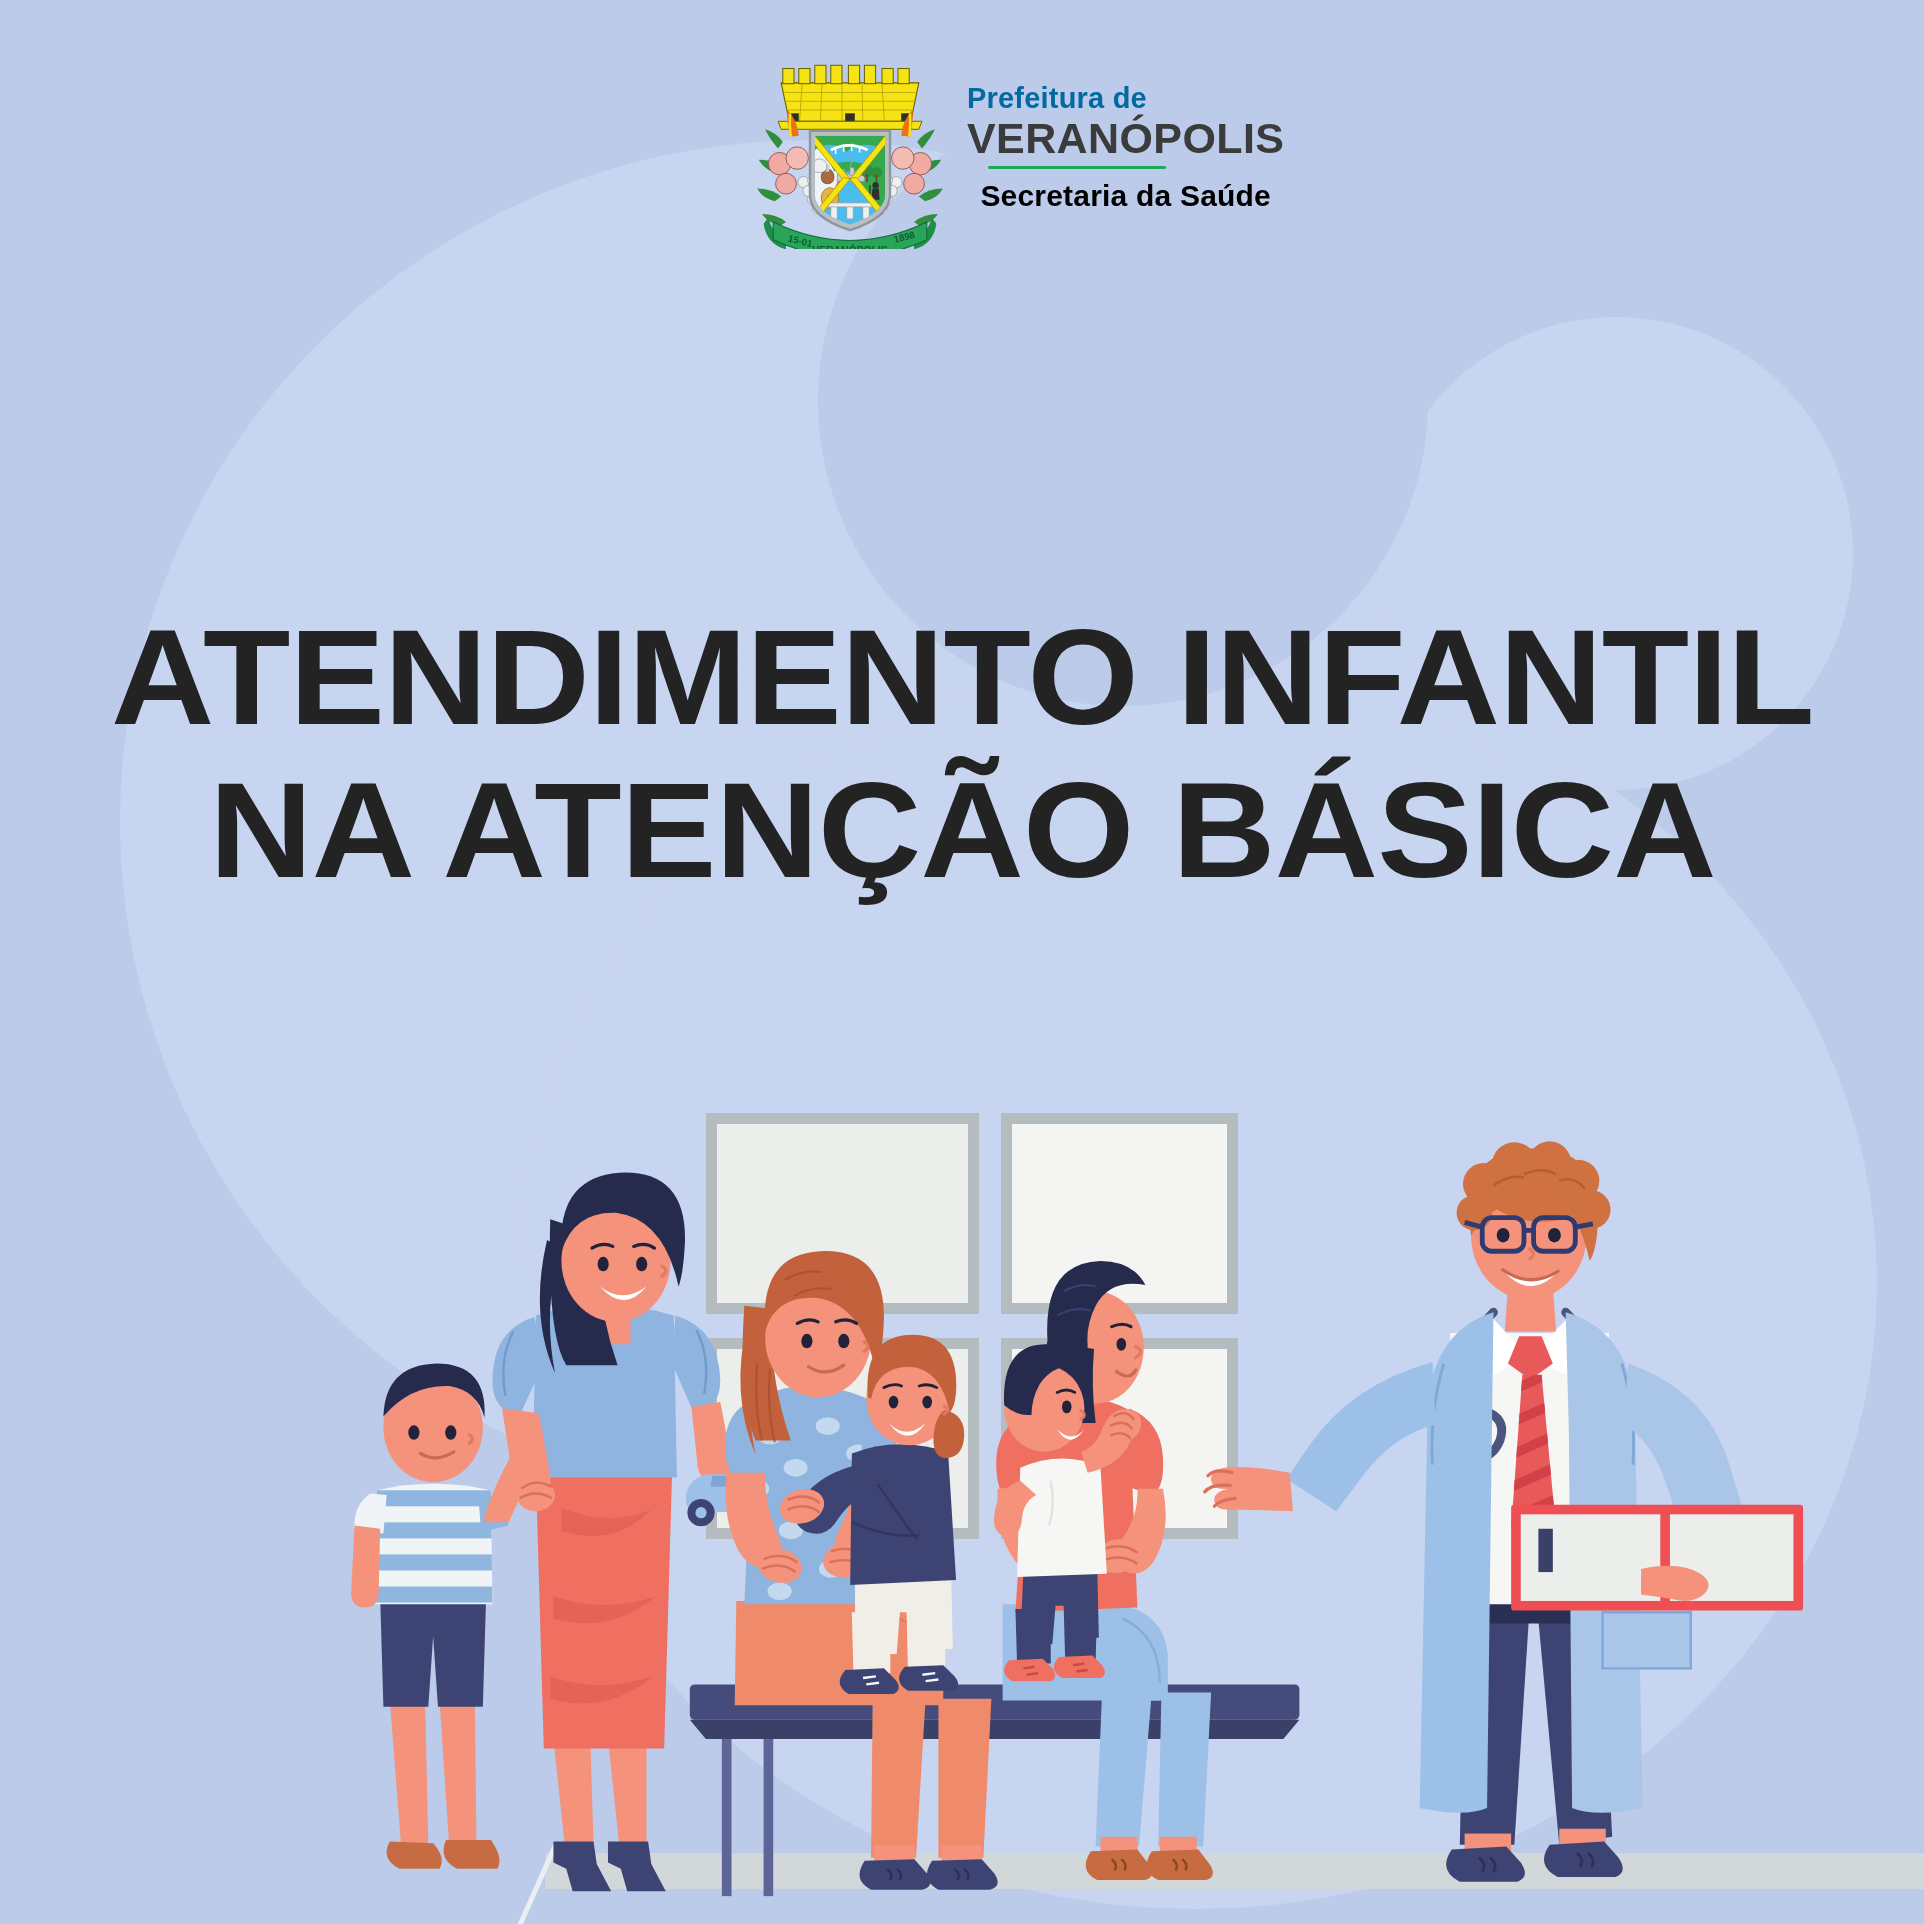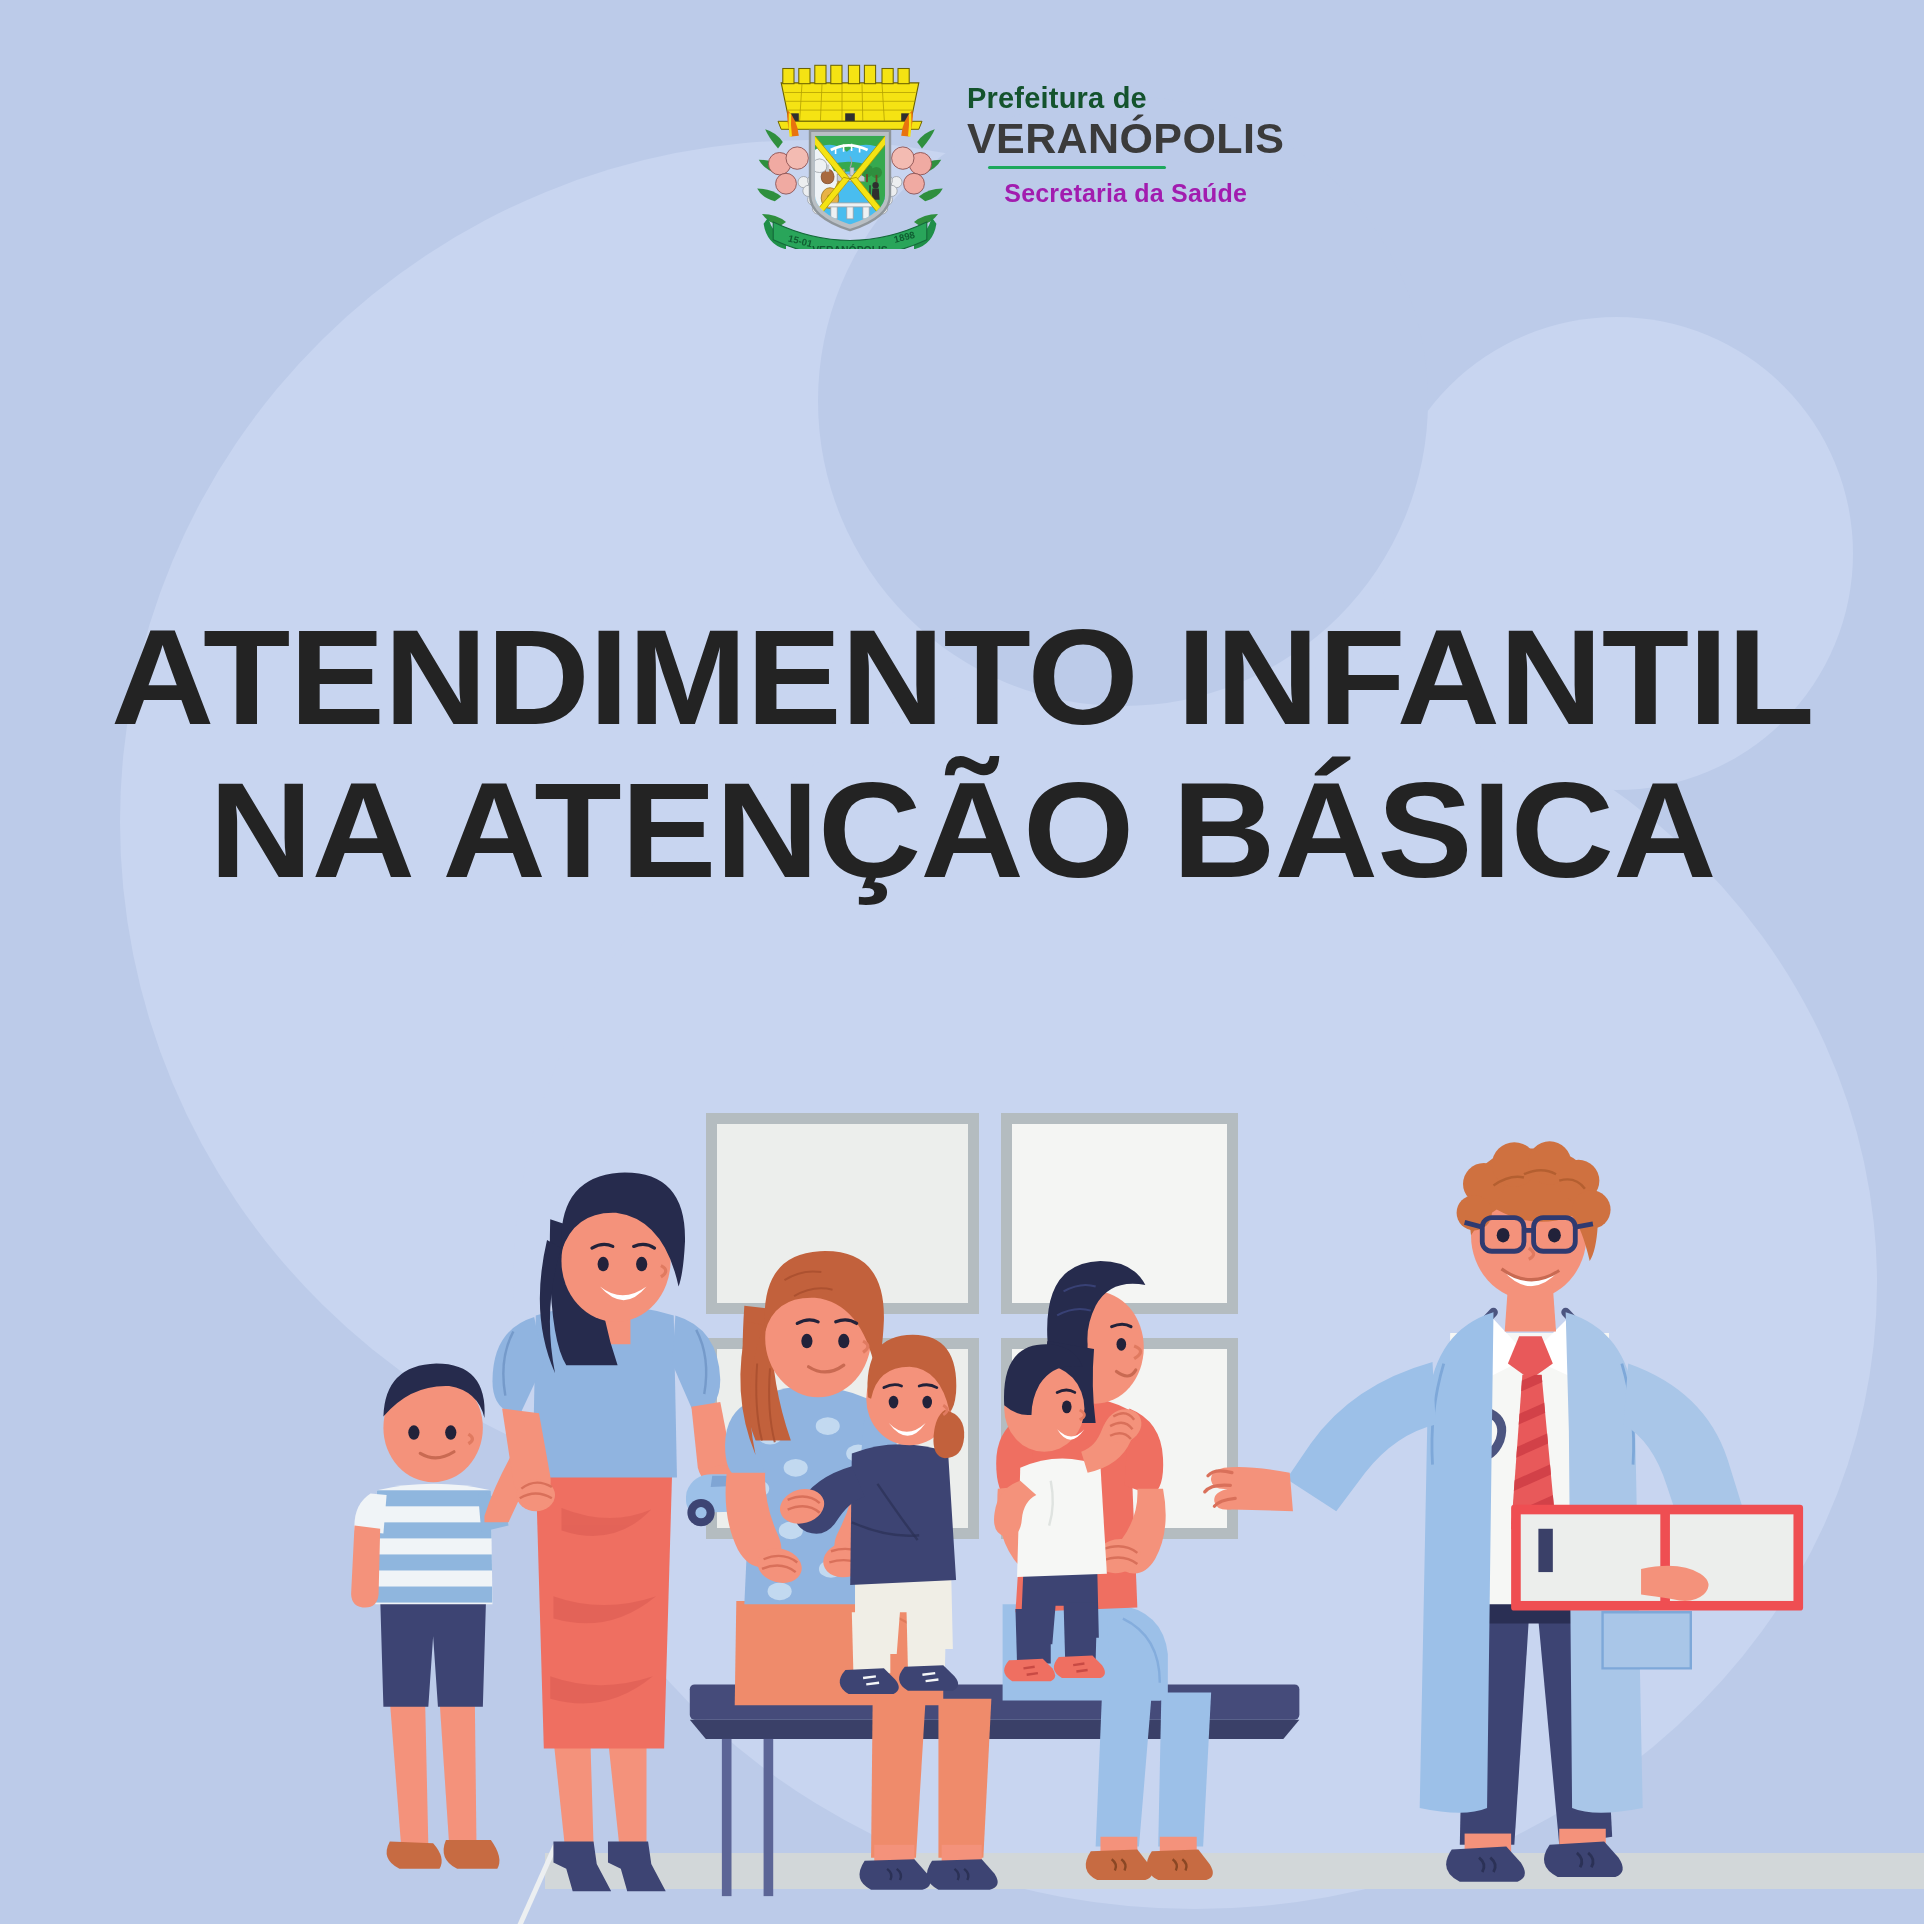--- a/index.html
+++ b/index.html
@@ -35,24 +35,24 @@
   #frame-1{left:706px;top:1113px;width:273px;height:201px;}
   #frame-2{left:1001px;top:1113px;width:237px;height:201px;}
   #frame-3{left:706px;top:1338px;width:273px;height:201px;}
   #frame-4{left:1001px;top:1338px;width:237px;height:201px;}
   #frame-2 > .mat,#frame-4 > .mat{background:#f4f5f3;}
 
   
   #header{position:absolute;left:754px;top:52px;width:497px;height:201px;display:flex;align-items:flex-start;}
   #crest{position:relative;width:192px;height:197px;flex:0 0 auto;}
   #logo-text{margin-left:21px;margin-top:30.5px;}
-  #pref-line{font-size:29px;font-weight:bold;color:#14532d;letter-spacing:0.2px;line-height:1.05;}
+  #pref-line{font-size:29px;font-weight:bold;color:#0369a1;letter-spacing:0.2px;line-height:1.05;}
   #city-line{font-size:43px;font-weight:bold;color:#3b3b3b;letter-spacing:0.4px;line-height:1.08;margin-top:1.6px;}
   #green-rule{height:3.2px;background:#1da85c;width:178px;margin:4.8px 0 0 21px;border-radius:1.6px;}
-  #sec-line{font-size:25px;font-weight:bold;color:#a21caf;margin-top:9.6px;letter-spacing:0.2px;text-align:center;width:100%;}
+  #sec-line{font-size:30px;font-weight:bold;color:#000000;margin-top:9.6px;letter-spacing:0.2px;text-align:center;width:100%;}
 
   
   #title{
     position:absolute;left:0;top:610px;width:1925px;text-align:center;
     color:#232323;font-weight:bold;
     font-family:"Liberation Sans",sans-serif;
     font-size:135px;line-height:1.0;letter-spacing:-0.8px;
     transform:scaleX(1.06);
   }
   #title .l2{display:block;margin-top:17.6px;}

